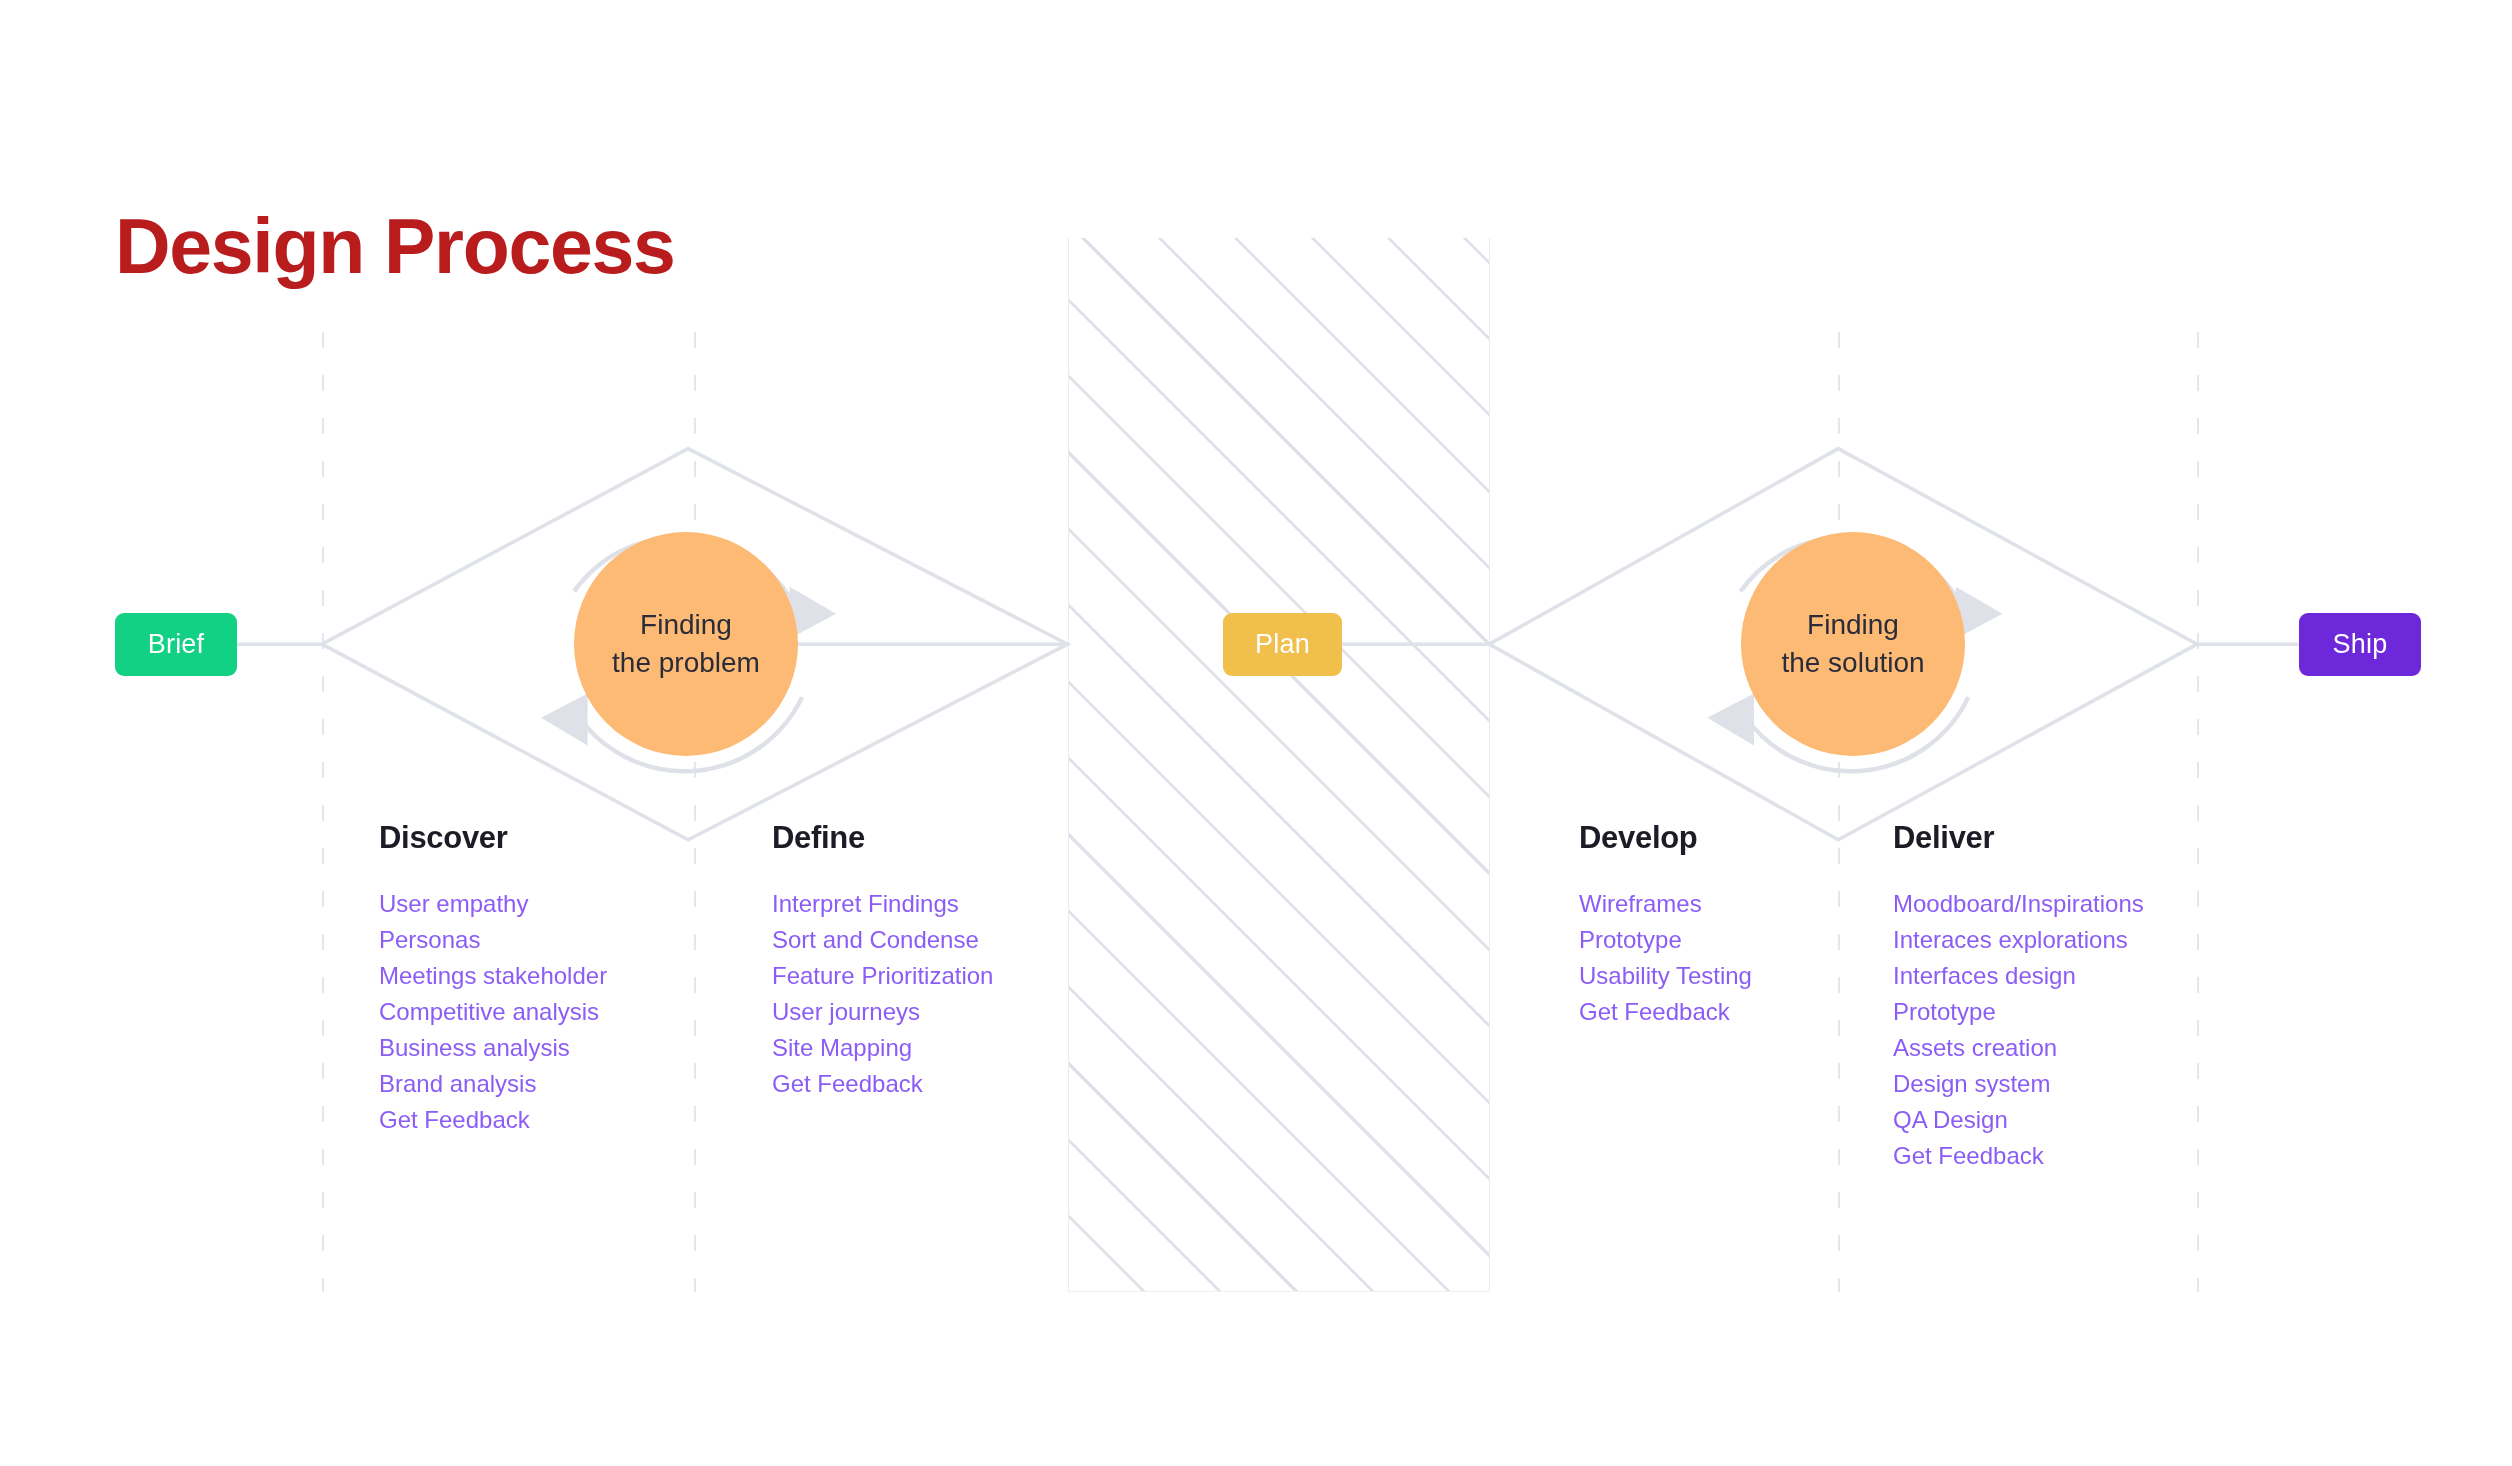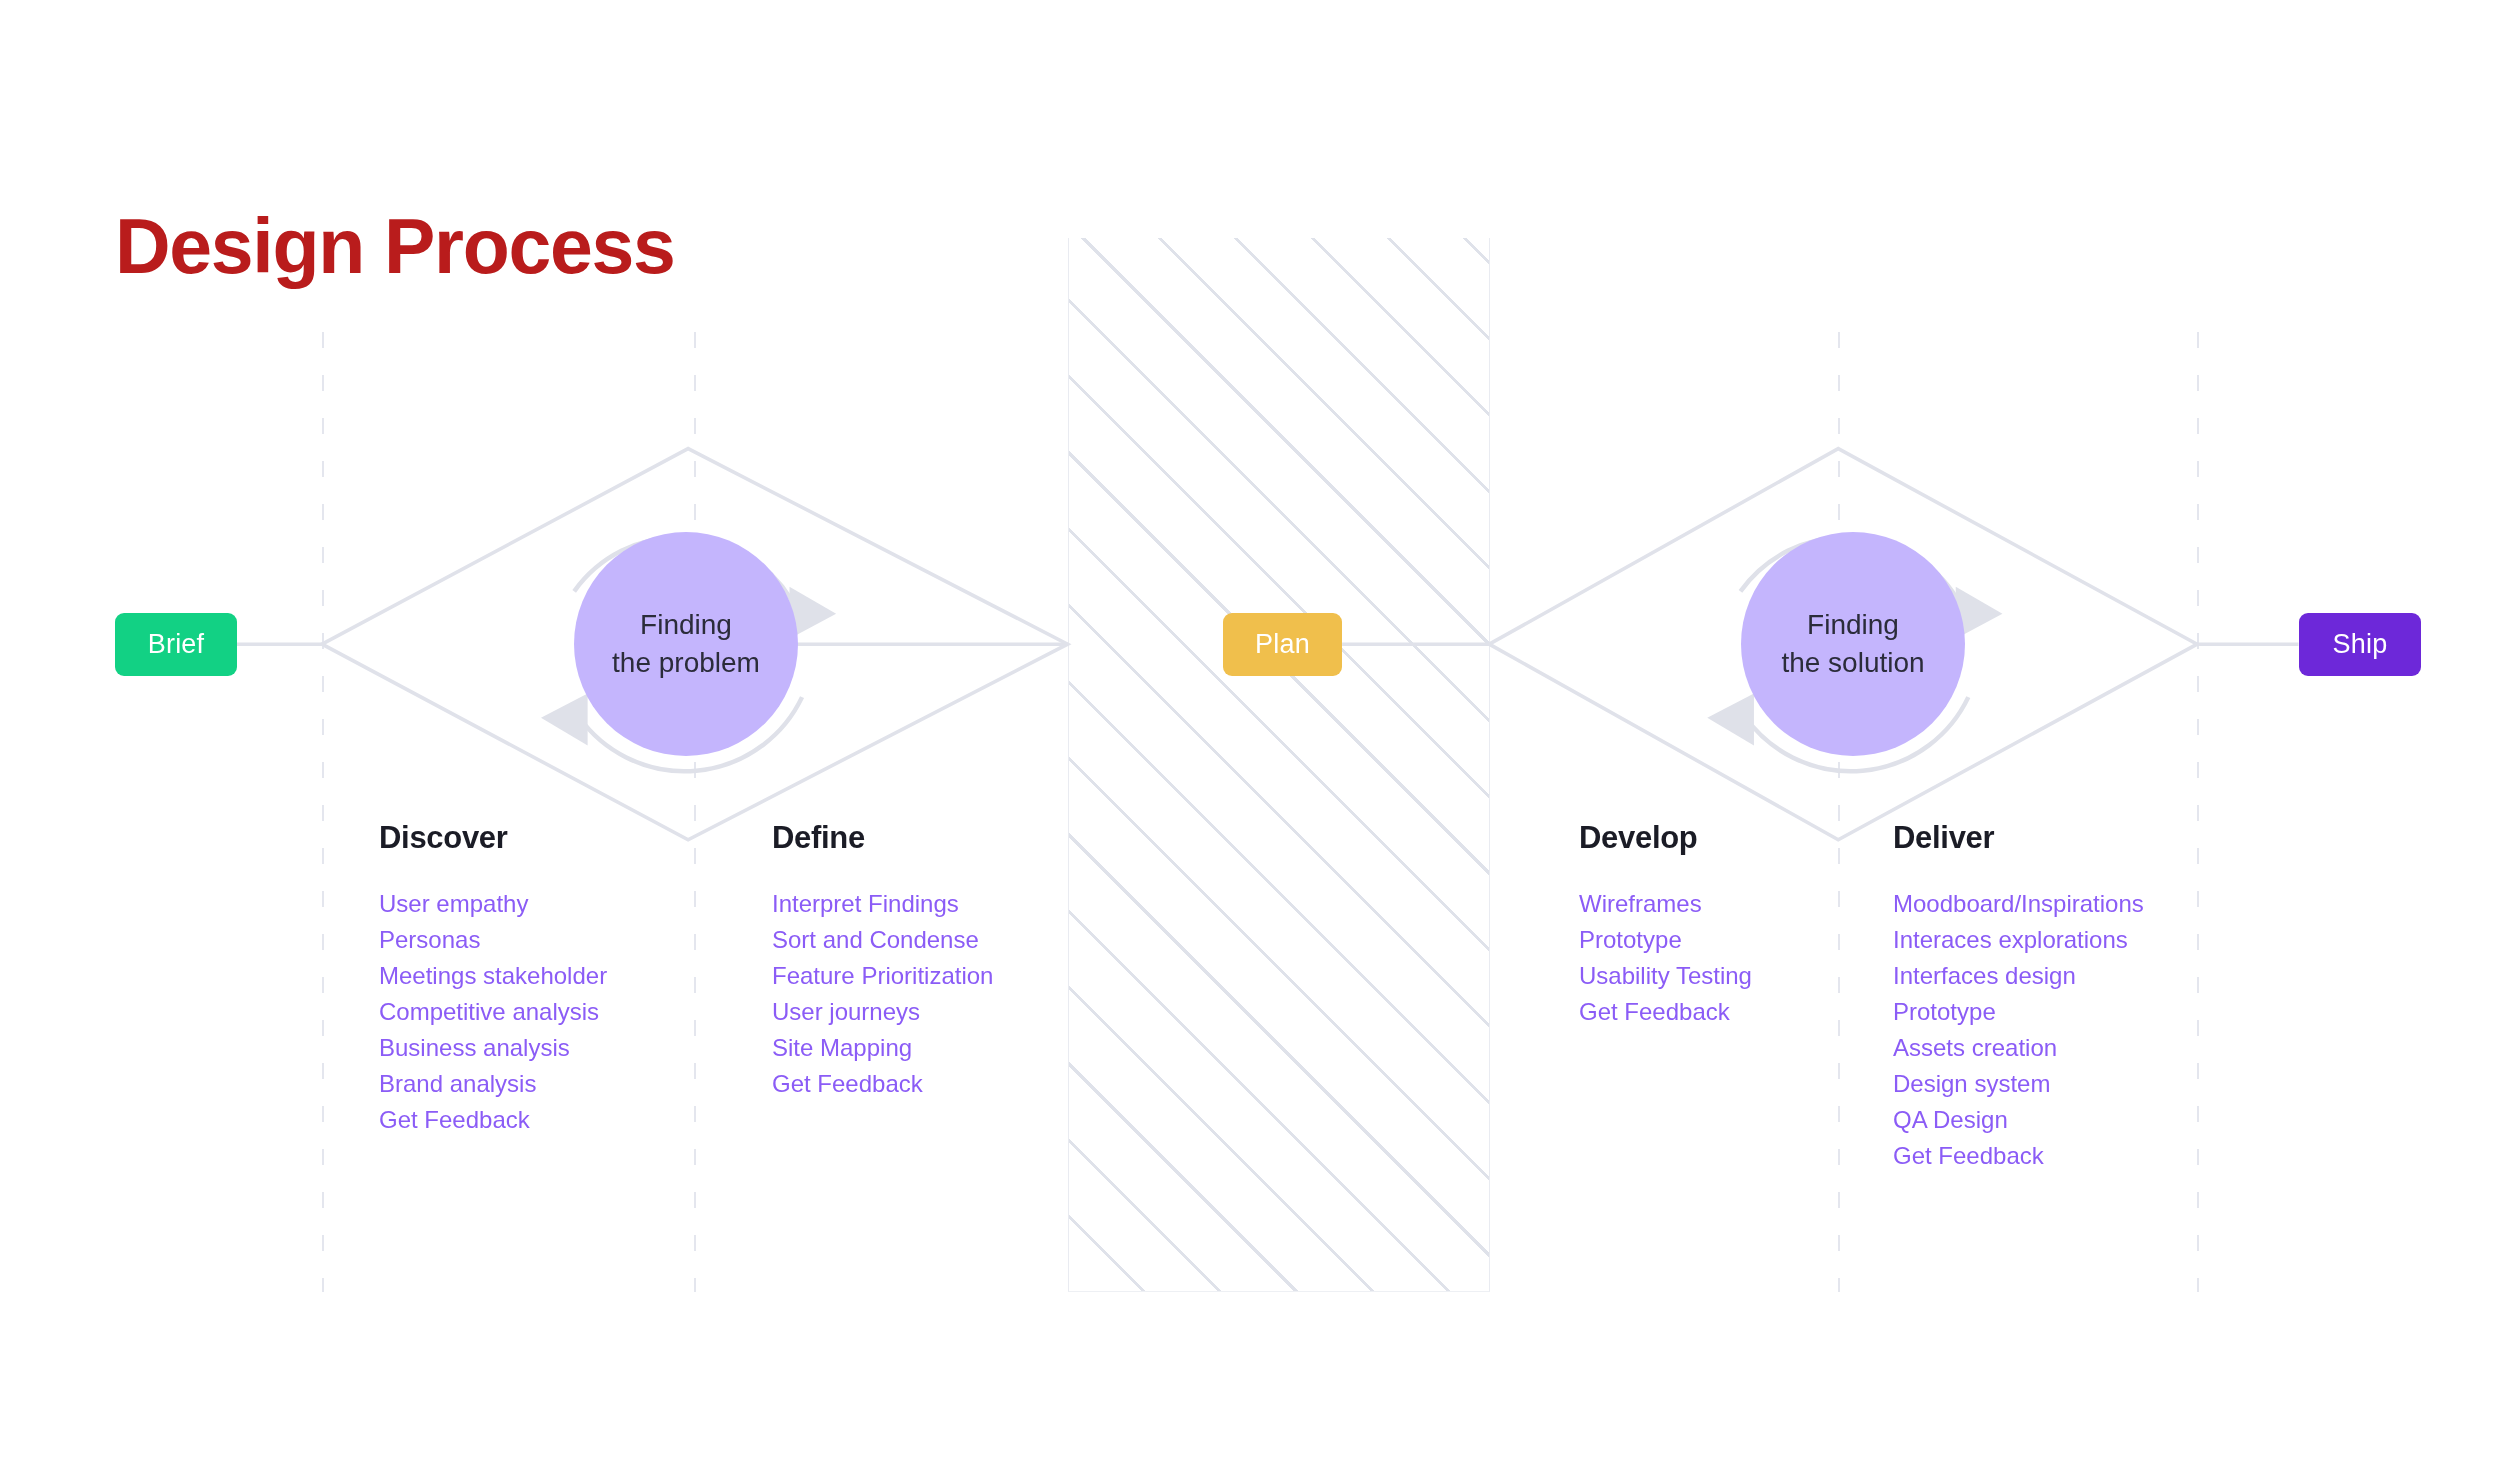--- a/index.html
+++ b/index.html
@@ -58,21 +58,21 @@
     padding:0 33px;
   }
   .badge-brief { left:115px; top:613px; width:122px; background:#12d184; }
   .badge-plan  { left:1223px; top:613px; width:119px; background:#f0bf4c;text-align:right; }
   .badge-ship  { left:2299px; top:613px; width:122px; background:#6d28d9; }
 
   
   .hub {
     position:absolute;
     width:224px; height:224px; border-radius:50%;
-    background:#c4b5fd;
+    background:#fdba74;
     display:flex; align-items:center; justify-content:center;
     text-align:center;
   }
   .hub-label {
     font-size:28px; line-height:1.34; color:#2b2c3a;
     font-weight:400; white-space:pre-line;
   }
   .hub-1 { left:574px; top:532px; }
   .hub-2 { left:1741px; top:532px; }
 

